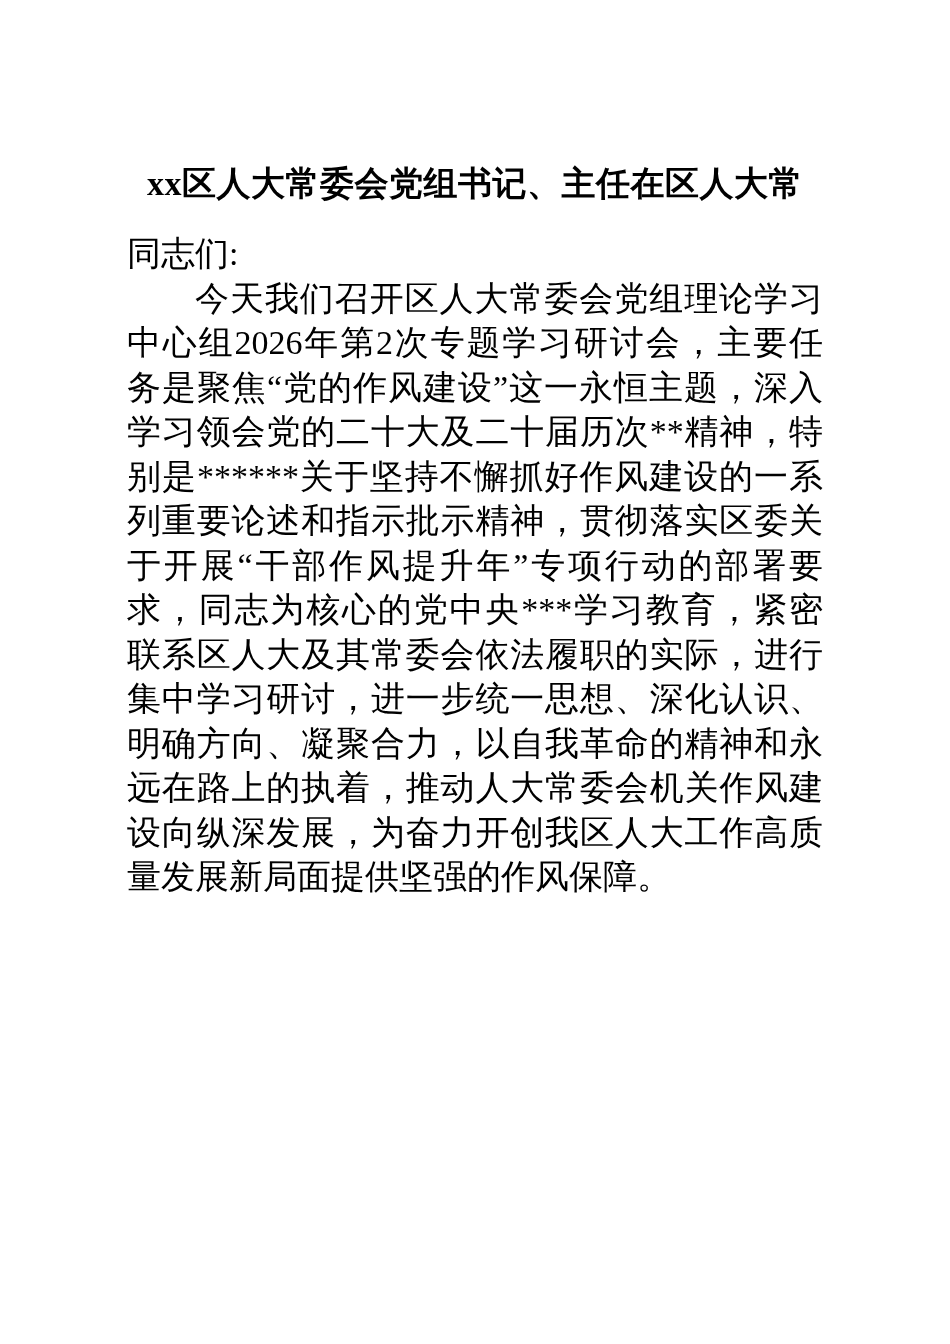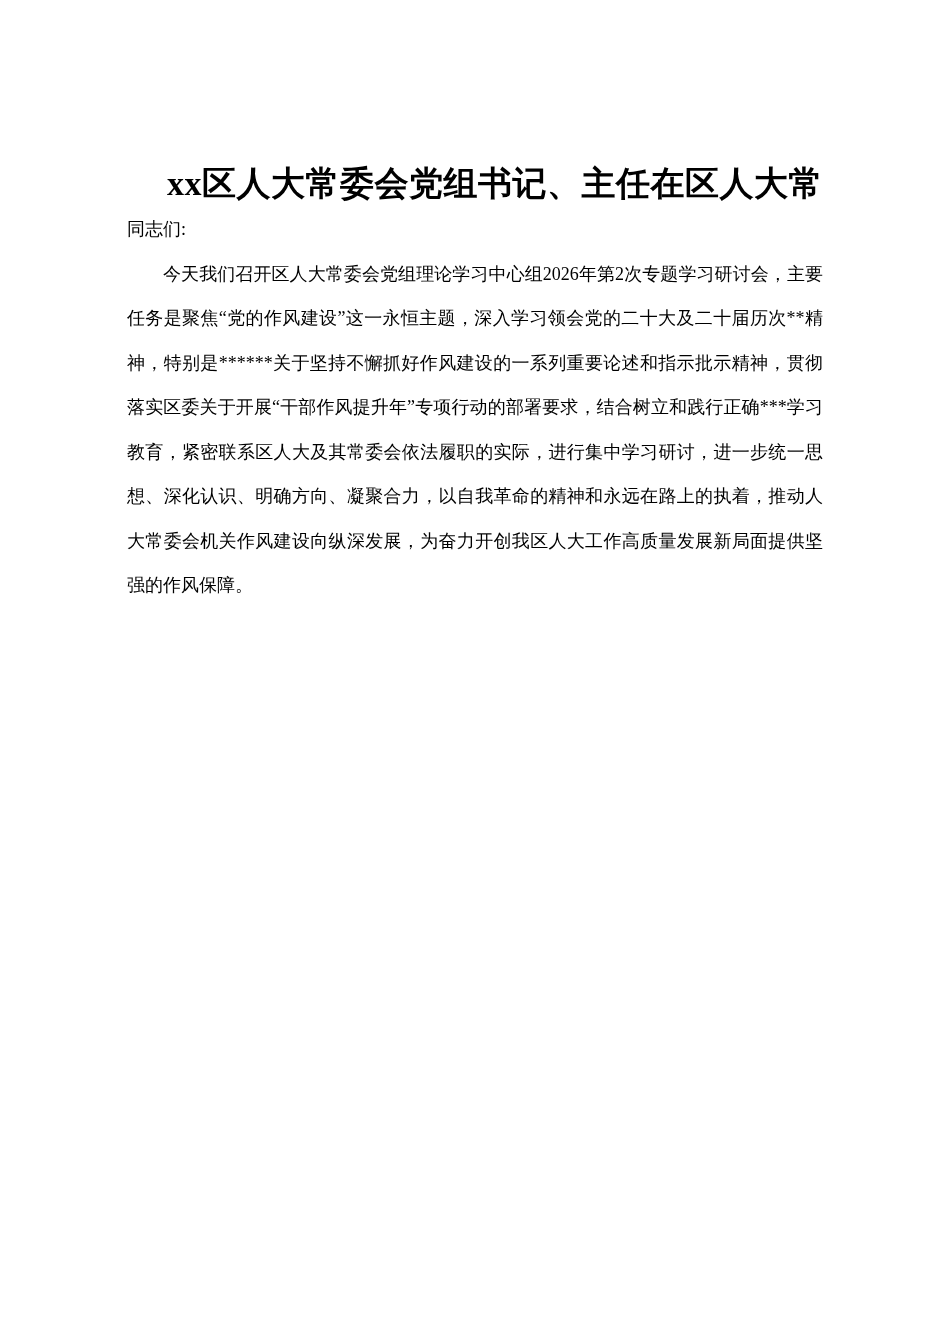--- a/index.html
+++ b/index.html
@@ -16,25 +16,26 @@
     padding: 160px 127px 0 127px;
     overflow: hidden;
     font-family: "Liberation Serif", "DejaVu Serif", serif;
     color: #000000;
   }
   .doc-title {
     margin: 0;
     font-size: 34px;
     line-height: 47px;
     font-weight: bold;
-    text-align: right;
+    text-align: center;
     letter-spacing: 0.5px;
   }
   .doc-body {
-    font-size: 18px;
+    margin-top: 25px;
+    font-size: 34px;
     line-height: 44.5px;
     text-align: justify;
   }
   .salutation {
     margin: 0;
     text-indent: 0;
   }
   .para {
     margin: 0;
     text-indent: 2em;
@@ -42,15 +43,15 @@
 </style>
 </head>
 <body>
 
 <div class="page">
   <h1 class="doc-title">
     <div>xx区人大常委会党组书记、主任在区人大常</div>
   </h1>
   <div class="doc-body">
     <p class="salutation">同志们:</p>
-    <p class="para">今天我们召开区人大常委会党组理论学习中心组2026年第2次专题学习研讨会，主要任务是聚焦“党的作风建设”这一永恒主题，深入学习领会党的二十大及二十届历次**精神，特别是******关于坚持不懈抓好作风建设的一系列重要论述和指示批示精神，贯彻落实区委关于开展“干部作风提升年”专项行动的部署要求，结合树立和践行正确***学习教育，紧密联系区人大及其常委会依法履职的实际，进行集中学习研讨，进一步统一思想、深化认识、明确方向、凝聚合力，以自我革命的精神和永远在路上的执着，推动人大常委会机关作风建设向纵深发展，为奋力开创我区人大工作高质量发展新局面提供坚强的作风保障。</p>
+    <p class="para">今天我们召开区人大常委会党组理论学习中心组2026年第2次专题学习研讨会，主要任务是聚焦“党的作风建设”这一永恒主题，深入学习领会党的二十大及二十届历次**精神，特别是******关于坚持不懈抓好作风建设的一系列重要论述和指示批示精神，贯彻落实区委关于开展“干部作风提升年”专项行动的部署要求，同志为核心的党中央***学习教育，紧密联系区人大及其常委会依法履职的实际，进行集中学习研讨，进一步统一思想、深化认识、明确方向、凝聚合力，以自我革命的精神和永远在路上的执着，推动人大常委会机关作风建设向纵深发展，为奋力开创我区人大工作高质量发展新局面提供坚强的作风保障。</p>
   </div>
 </div>
 
 </body></html>

